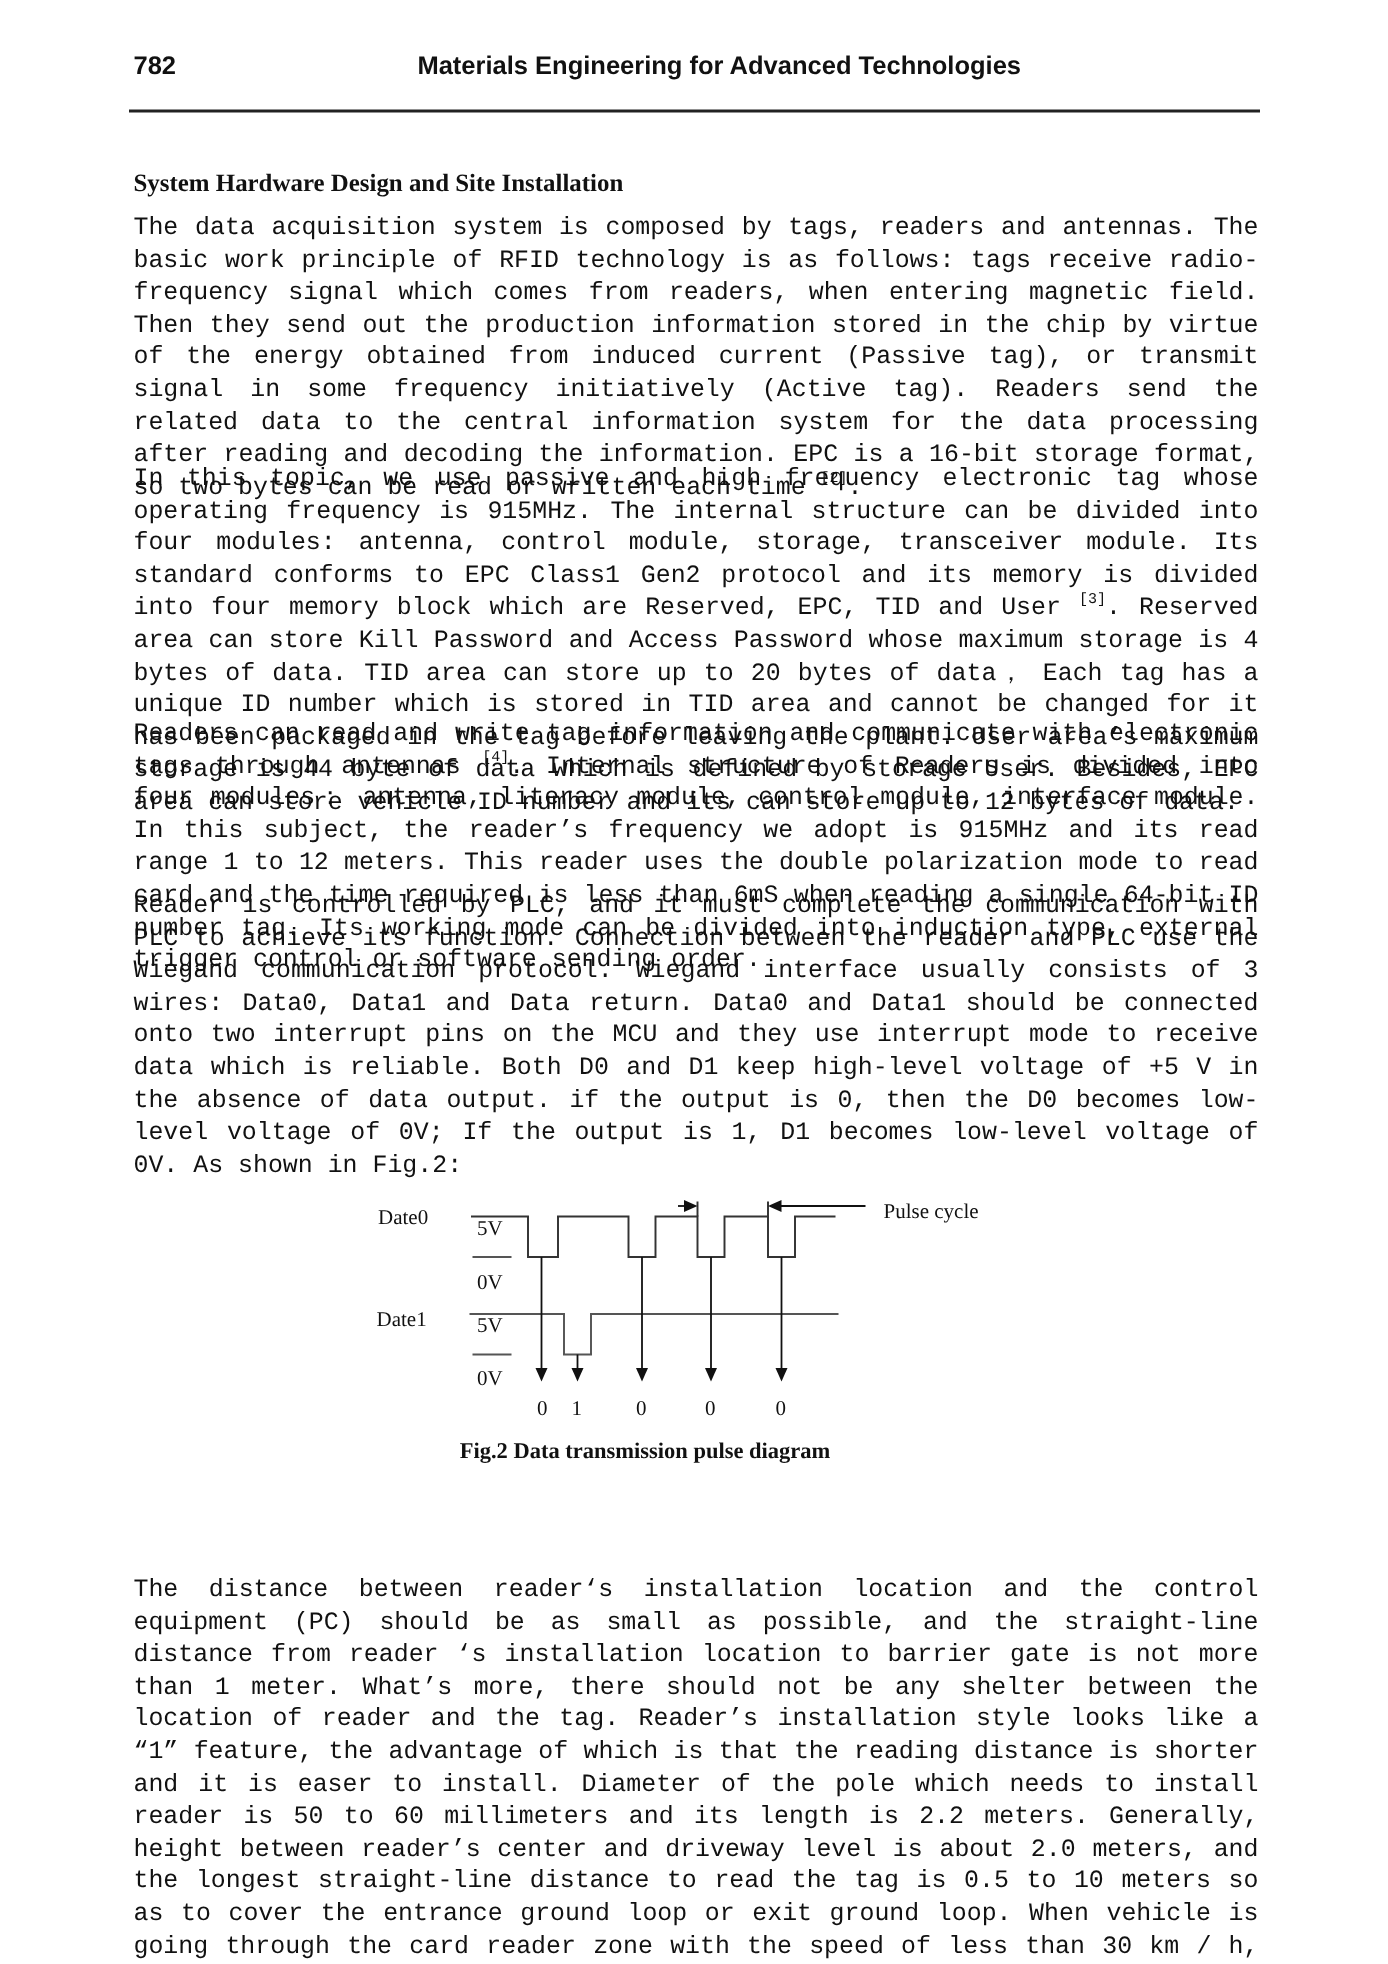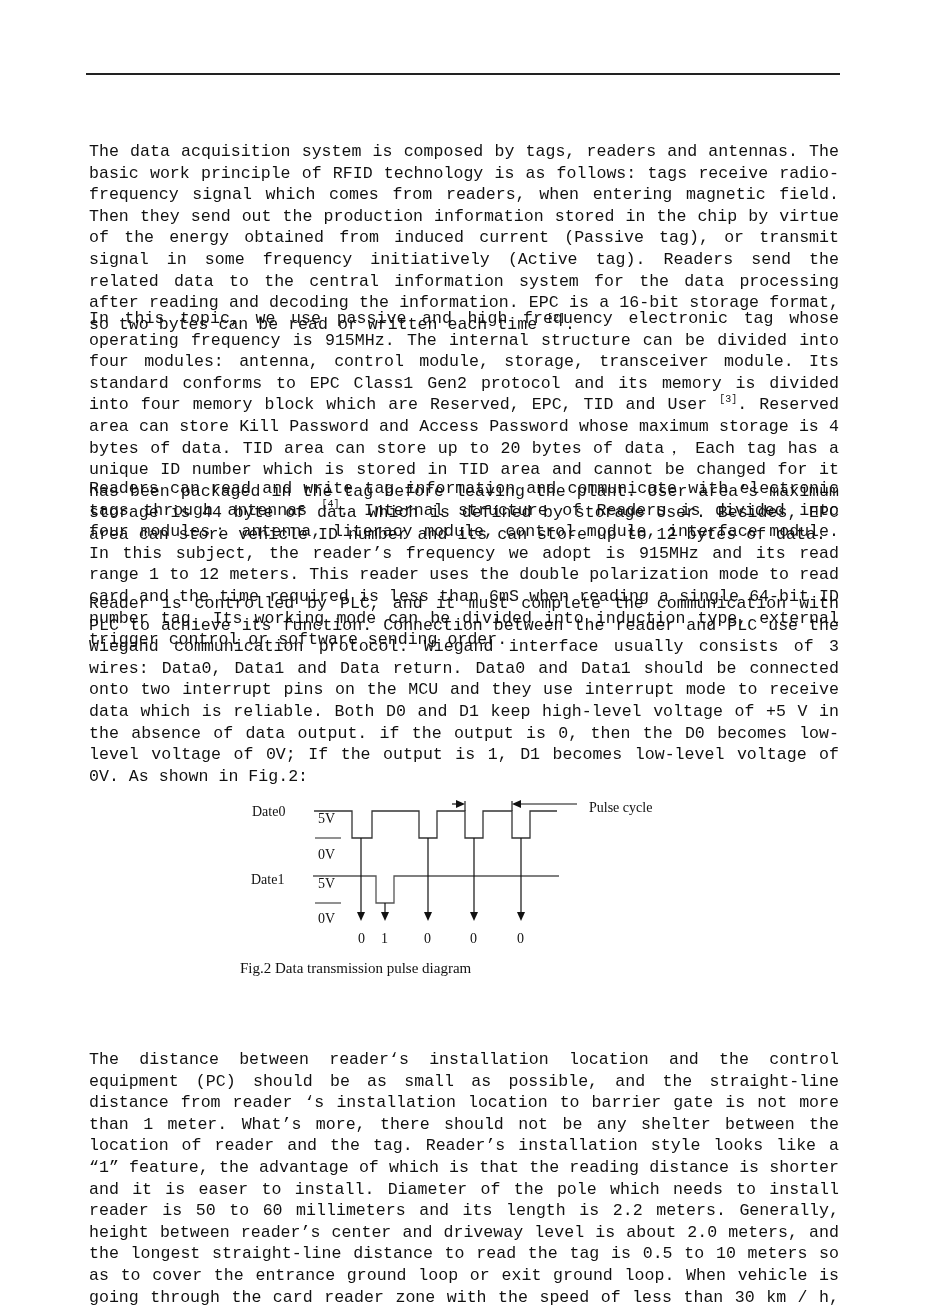--- a/index.html
+++ b/index.html
@@ -25,31 +25,36 @@
   sup { font-size: 10px; line-height: 0; position: relative; top: -1px; vertical-align: super; }
   #block1 { top: 141px; }
   #block2 { top: 308px; }
   #block3 { top: 478px; }
   #block4 { top: 593px; }
   #block5 { top: 1049px; }
   .figure { position: absolute; left: 240px; top: 790px; width: 440px; height: 200px; }
   .figure svg { position: absolute; left: 0; top: 0; }
   .fig-label { font-family: "Liberation Serif", serif; font-size: 14px; fill: #111; }
   .caption {
-    position: absolute; left: 240px; top: 960px; width: 380px; 
-    font-family: "Liberation Serif", serif; font-size: 15px;
+    position: absolute; left: 240px; top: 960px; width: 380px; text-align: center;
+    font-family: "Liberation Serif", serif; font-size: 15px; font-weight: bold;
   }
 </style>
 </head>
 <body>
 
 <div class="page">
 
+  <div class="running-head">
+    <span class="page-num">782</span>
+    <span class="journal">Materials Engineering for Advanced Technologies</span>
+  </div>
   <div class="head-rule"></div>
 
+  <div class="section-title">System Hardware Design and Site Installation</div>
 
   <div class="body-text" id="block1">
     <p><span>The data acquisition system is composed by tags, readers and antennas. The basic work principle of RFID technology is as follows:  tags receive radio-frequency signal which comes from readers, when entering magnetic field. Then they send out the production information stored in the chip by virtue of the energy obtained from induced current (Passive tag), or transmit signal in some frequency initiatively (Active tag). Readers send the related data to the central information system for the data processing after reading and decoding the information. EPC is a 16-bit storage format, so two bytes can be read or written each time </span><sup>[2]</sup><span>.</span></p>
   </div>
 
   <div class="body-text" id="block2">
     <p><span>In this topic, we use passive and high frequency electronic tag whose operating frequency is 915MHz. The internal structure can be divided into four modules: antenna, control module, storage, transceiver module. Its standard conforms to EPC Class1 Gen2 protocol and its memory is divided into four memory block which are Reserved, EPC, TID and User </span><sup>[3]</sup><span>. Reserved area can store Kill Password and Access Password whose maximum storage is 4 bytes of data. TID area can store up to 20 bytes of data， Each tag has a unique ID number which is stored in TID area and cannot be changed for it has been packaged in the tag before leaving the plant. User area’s maximum storage is 44 byte of data which is defined by storage User. Besides, EPC area can store vehicle ID number and its can store up to 12 bytes of data.</span></p>
   </div>
 
   <div class="body-text" id="block3">

